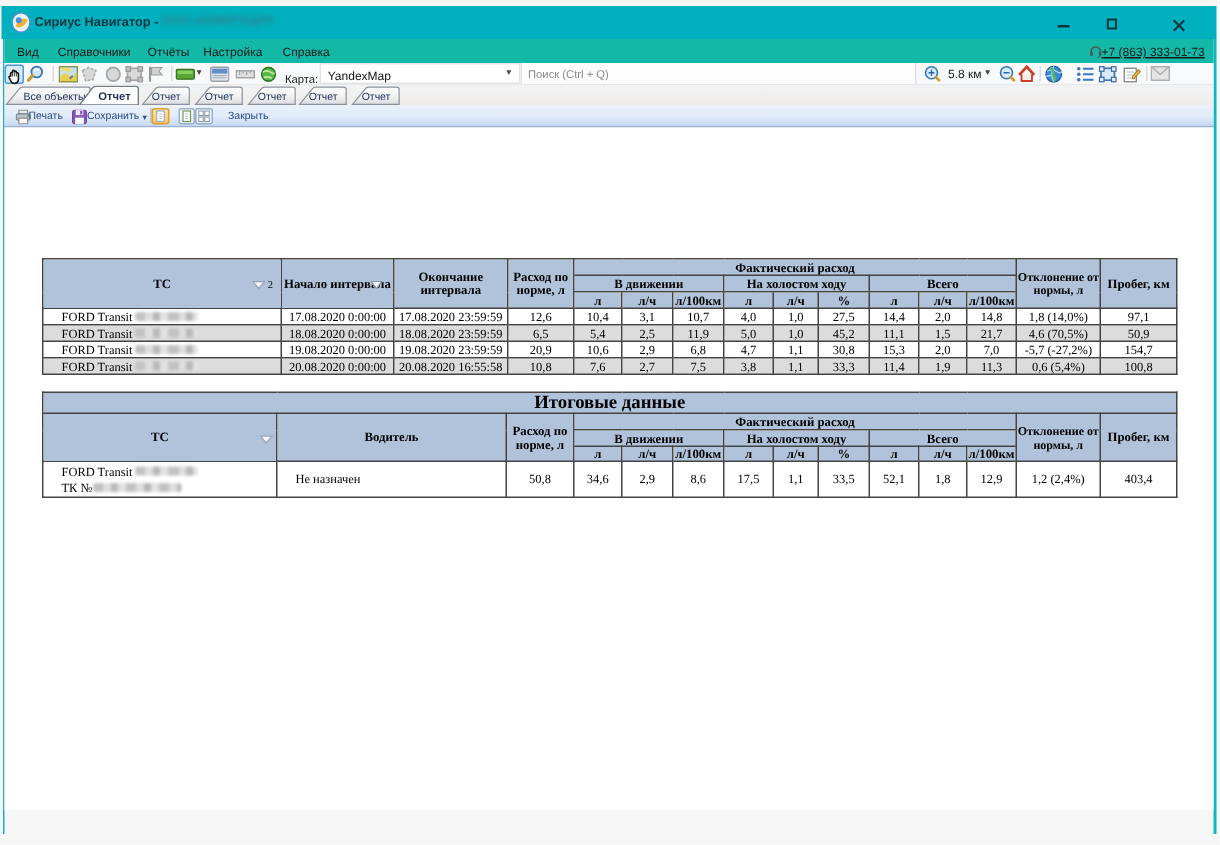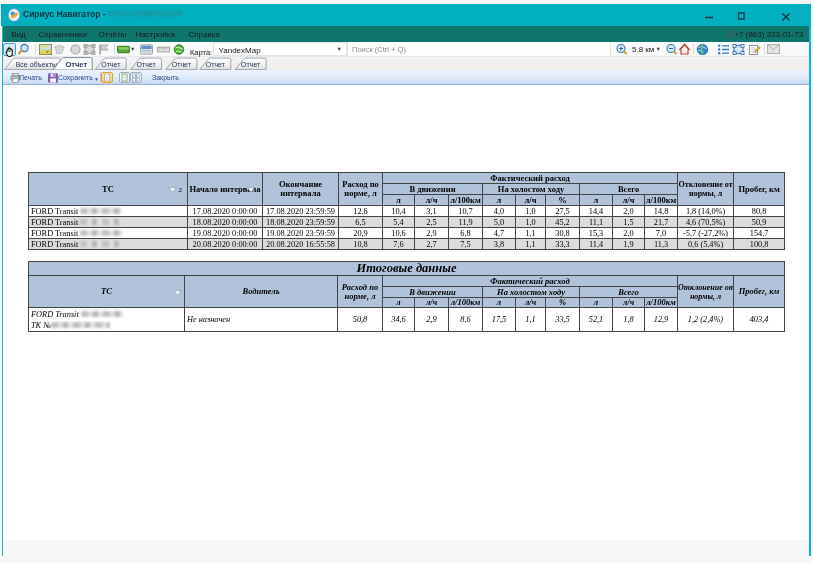--- a/index.html
+++ b/index.html
@@ -5,37 +5,37 @@
 * { margin:0; padding:0; box-sizing:border-box; }
 html,body { width:813px; height:563px; overflow:hidden; background:#f7f6f6; font-family:"Liberation Sans",sans-serif; position:relative; }
 .abs { position:absolute; }
 
 #titlebar { position:absolute; left:1px; top:4px; width:810px; height:22px; background:#01b0bf; }
 #lborder { position:absolute; left:1.5px; top:26px; width:1.5px; height:530px; background:#0fb6c4; }
 #rborder { position:absolute; left:809px; top:26px; width:1.5px; height:530px; background:#0fb6c4; }
 #ttl { position:absolute; left:22px; top:5px; font-size:8.5px; color:#0e343c; font-weight:bold; }
 .blurred { display:inline-block; vertical-align:-1px; filter:blur(1.6px); color:#3f7179; font-weight:normal; font-size:8px; width:74px; overflow:hidden; white-space:nowrap; }
 
-#menubar { position:absolute; left:3px; top:26px; width:806px; height:16px; background:#0f766e; font-size:8px; color:#1a1a1a; }
+#menubar { position:absolute; left:3px; top:26px; width:806px; height:16px; background:#14b8a6; font-size:8px; color:#1a1a1a; }
 #menubar .mi { position:absolute; top:4px; }
 
 #toolbar { position:absolute; left:3px; top:42px; width:806px; height:15px; background:#f8f9fa; border-bottom:1px solid #e8e8ea; }
 .tbsep { position:absolute; top:2px; width:1px; height:10px; background:#d8dade; }
 
 #tabrow { position:absolute; left:3px; top:57px; width:806px; height:13px; background:linear-gradient(#f2f3f4,#efedeb); }
 
 #subbar { position:absolute; left:3px; top:70px; width:806px; height:15px; background:linear-gradient(#ecf2fc,#e0ebfa 55%,#cdddf4 90%,#c2d4ee); border-bottom:1px solid #9cb2d4; font-size:7px; color:#2a4a88; }
 #subbar .lbl { position:absolute; top:4px; }
 
 #report { position:absolute; left:3px; top:85px; width:806px; height:455px; background:#fff; font-family:"Liberation Serif",serif; }
 #rtitle { position:absolute; left:0; top:56px; width:100%; text-align:center; font-size:13.5px; font-weight:bold; color:#000; font-family:"Liberation Serif",serif; }
 table { border-collapse:collapse; table-layout:fixed; position:absolute; background:#fff; border:1.5px solid #333; }
 td { border:1px solid #444; font-size:8.3px; color:#000; text-align:center; padding:0; overflow:hidden; white-space:nowrap; font-family:"Liberation Serif",serif; }
 td.h { background:#b1c3da; font-weight:bold; font-size:8.5px; line-height:9px; }
-td.l { text-align:left; padding-left:2px; }
+td.l { text-align:left; padding-left:12px; }
 tr.alt td { background:#dcdcdc; }
 .blurcell { display:inline-block; width:42px; height:6px; vertical-align:0px; border-radius:2px; background:repeating-linear-gradient(90deg,#c2c2c2 0 7px,#dedede 7px 12px,#b8b8b8 12px 17px,#e2e2e2 17px 22px); filter:blur(1.2px); }
 
 #statusbar { position:absolute; left:3px; top:540px; width:806px; height:16px; background:linear-gradient(#dde9fa,#cbdef6 45%,#c0d6f1); border-top:1px solid #aabfdd; border-bottom:1px solid #93a9c8;margin-top:28px; }
 </style>
 </head>
 <body>
 <div id="titlebar">
   <svg class="abs" style="left:6px;top:4px;" width="14" height="14" viewBox="0 0 14 14">
       <ellipse cx="7" cy="7" rx="6" ry="6.5" fill="#e8f2fa" stroke="#5090c8" stroke-width="1"></ellipse>
@@ -56,21 +56,21 @@
   <span class="mi" style="left:35.5px;">Справочники</span>
   <span class="mi" style="left:95.4px;">Отчёты</span>
   <span class="mi" style="left:132.5px;">Настройка</span>
   <span class="mi" style="left:185.4px;">Справка</span>
   <svg class="abs" style="left:722.6px;top:4px;" width="9" height="9" viewBox="0 0 10 10">
       <path d="M1.5 6 Q1.5 1.5 5 1.5 Q8.5 1.5 8.5 6" fill="none" stroke="#555" stroke-width="1.2"></path>
       <rect x="0.8" y="5" width="2" height="3.2" rx="1" fill="#555"></rect>
       <rect x="7.2" y="5" width="2" height="3.2" rx="1" fill="#555"></rect>
       <path d="M8.2 8 Q8 9.2 6.2 9.3" fill="none" stroke="#555" stroke-width="0.8"></path>
     </svg>
-    <span class="mi" style="left:731.4px;font-size:8px;top:4px;">+7 (863) 333-01-73</span>
+    <span class="mi" style="left:731.4px;font-size:8px;top:4px;text-decoration:underline;">+7 (863) 333-01-73</span>
 </div>
 <div id="toolbar">
   <div class="abs" style="left:0px;top:1px;width:13px;height:13px;background:#d6ecfb;border:1px solid #4a9ad4;border-radius:2px;">
     <svg width="11" height="11" viewBox="0 0 11 11">
         <path d="M3.1 5.2 L3.1 3 Q3.1 2.3 3.7 2.3 Q4.3 2.3 4.3 3 L4.3 1.6 Q4.3 0.9 4.95 0.9 Q5.6 0.9 5.6 1.6 L5.6 2.1 Q5.6 1.4 6.25 1.4 Q6.9 1.4 6.9 2.1 L6.9 2.9 Q7.1 2.4 7.7 2.5 Q8.3 2.7 8.3 3.4 L8.3 6.3 Q8.3 9.6 5.6 9.6 Q3.9 9.6 3.2 8 L2.1 5.7 Q1.8 5 2.4 4.8 Q2.9 4.7 3.1 5.2Z" fill="#fdfdfd" stroke="#1a1a1a" stroke-width="1.1"></path>
         <path d="M4.3 3 V5 M5.6 2.2 V5 M6.9 3 V5" stroke="#1a1a1a" stroke-width="0.55" fill="none"></path>
       </svg>
   </div>
   <svg class="abs" style="left:14px;top:1px;" width="13" height="13" viewBox="0 0 13 13">
       <circle cx="7.5" cy="5" r="3.6" fill="#cfe6f8" stroke="#3878b8" stroke-width="1.2"></circle>
@@ -298,21 +298,21 @@
       <td>10,4</td>
           <td>3,1</td>
           <td>10,7</td>
       <td>4,0</td>
           <td>1,0</td>
           <td>27,5</td>
       <td>14,4</td>
           <td>2,0</td>
           <td>14,8</td>
       <td>1,8 (14,0%)</td>
-          <td>80,8</td>
+          <td>97,1</td>
     </tr>
     <tr class="alt" style="height:11px;">
       <td class="l">FORD Transit <span class="blurcell"></span></td>
       <td>18.08.2020 0:00:00</td>
           <td>18.08.2020 23:59:59</td>
           <td>6,5</td>
       <td>5,4</td>
           <td>2,5</td>
           <td>11,9</td>
       <td>5,0</td>
@@ -353,21 +353,21 @@
           <td>1,1</td>
           <td>33,3</td>
       <td>11,4</td>
           <td>1,9</td>
           <td>11,3</td>
       <td>0,6 (5,4%)</td>
           <td>100,8</td>
     </tr>
   </tbody>
     </table>
-  <table id="sumtable" style="left:25px;top:176px;width:757px;font-style:italic;">
+  <table id="sumtable" style="left:25px;top:176px;width:757px;">
     <colgroup>
         <col style="width:156px">
         <col style="width:153px">
         <col style="width:45px">
         <col style="width:32px">
         <col style="width:34px">
         <col style="width:34px">
         <col style="width:33px">
         <col style="width:30px">
         <col style="width:34px">

